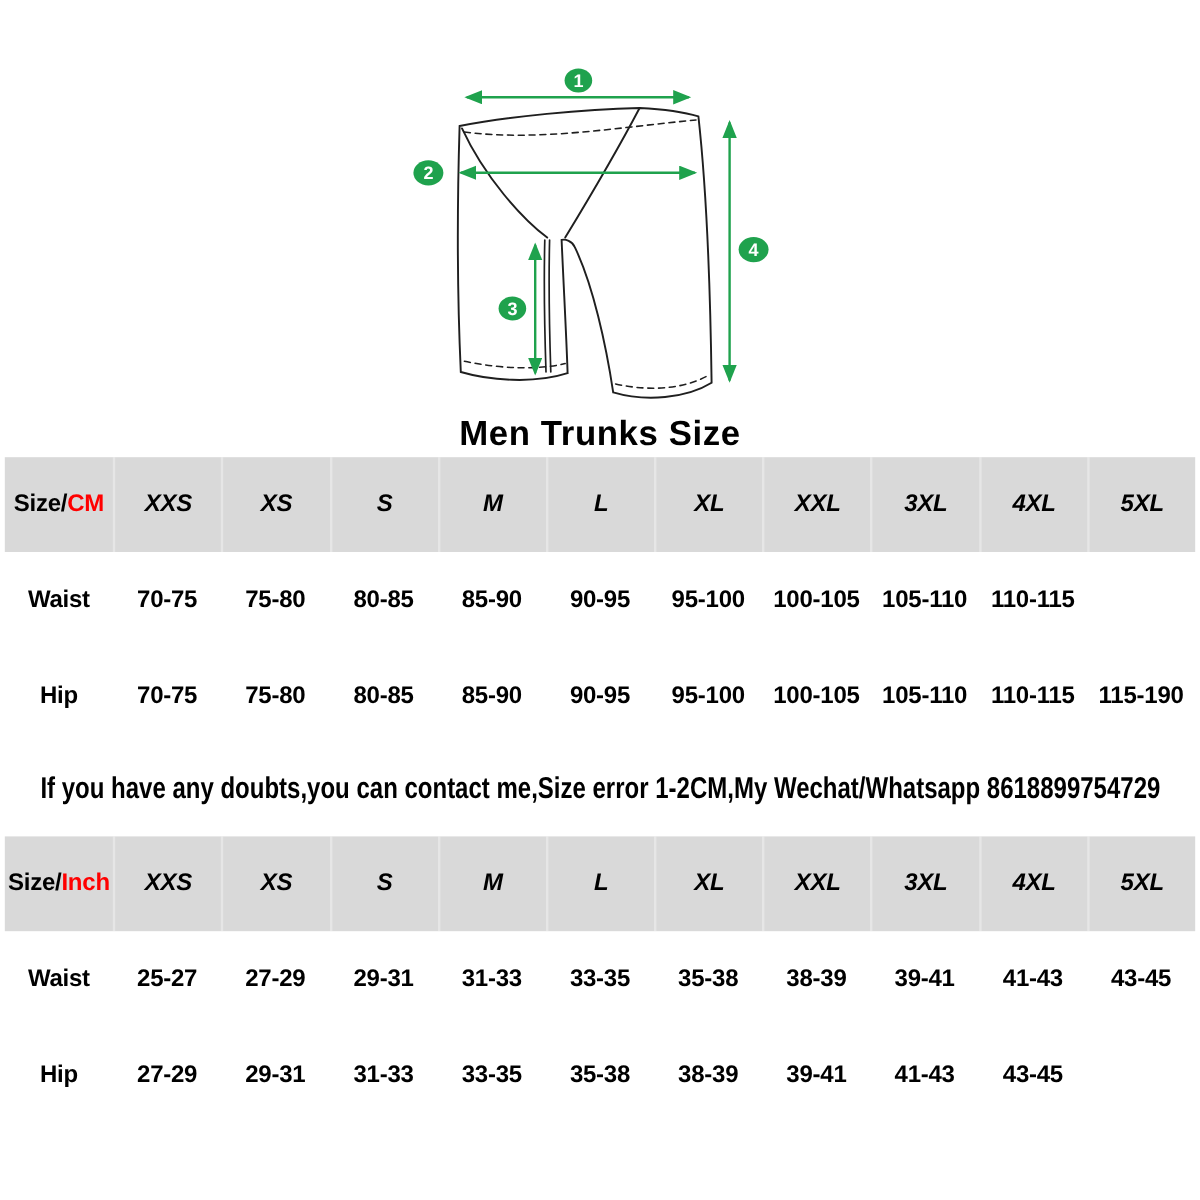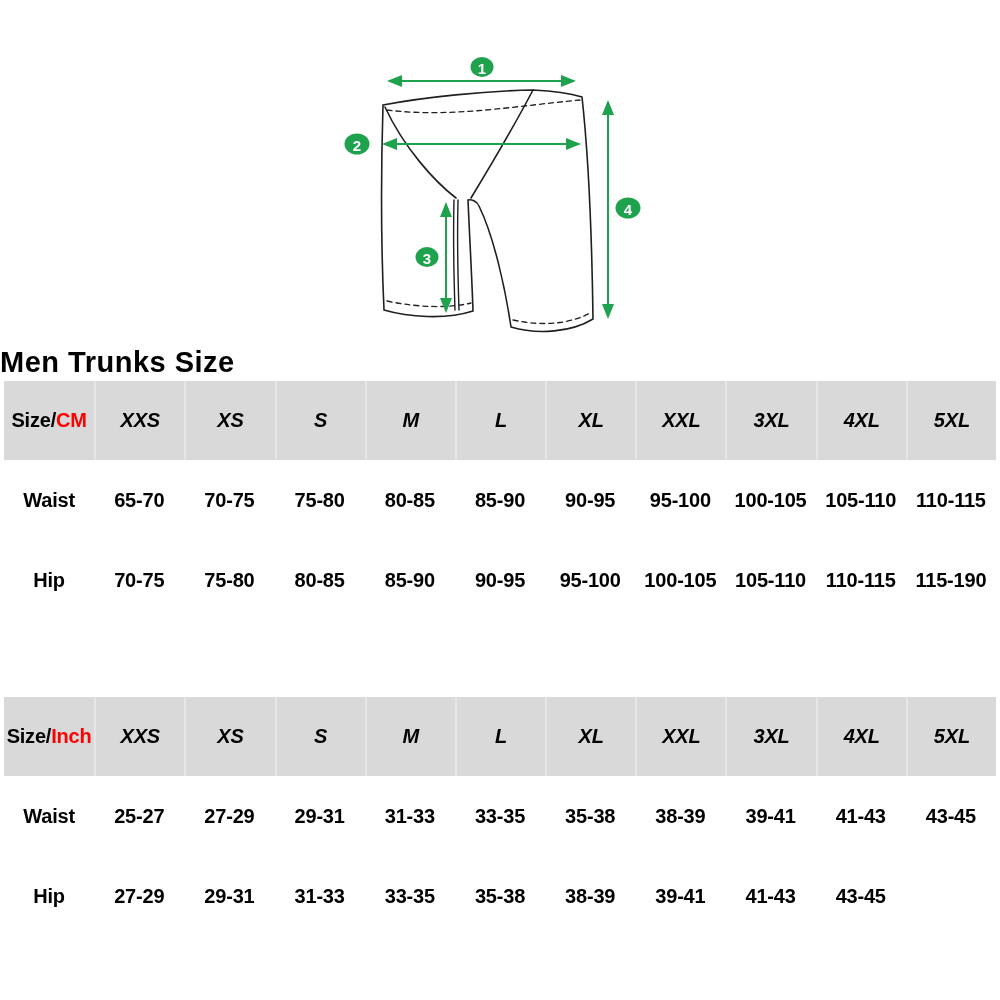--- a/index.html
+++ b/index.html
@@ -9,21 +9,21 @@
     background:#fff;
     font-family:"Liberation Sans", sans-serif;
     font-weight:bold;
     color:#000;
     overflow:hidden;
   }
   svg text{font-family:"Liberation Sans", sans-serif;}
   .diagram{position:absolute;left:330px;top:40px;width:330px;height:305px;}
   .page-title{
     position:absolute;top:346px;left:0;right:0;
-    text-align:left;font-size:29px;letter-spacing:.5px;
+    text-align:center;font-size:29px;letter-spacing:.5px;
   }
   .size-table{position:absolute;left:4px;right:4px;}
   #cm-table{top:381px;}
   #inch-table{top:697px;}
   .row{display:grid;grid-template-columns:repeat(11,1fr);height:80px;}
   .row.header{height:79px;background:var(--header-bg,#d9d9d9);}
   .cell{
     height:100%;display:flex;align-items:center;justify-content:center;
     font-size:20px;letter-spacing:-0.2px;white-space:nowrap;
   }
@@ -98,21 +98,20 @@
         <div class="cell">M</div>
         <div class="cell">L</div>
         <div class="cell">XL</div>
         <div class="cell">XXL</div>
         <div class="cell">3XL</div>
         <div class="cell">4XL</div>
         <div class="cell">5XL</div>
       </div>
       <div class="row data">
         <div class="cell label">Waist</div>
-        <div class="cell">65-70</div>
         <div class="cell">70-75</div>
         <div class="cell">75-80</div>
         <div class="cell">80-85</div>
         <div class="cell">85-90</div>
         <div class="cell">90-95</div>
         <div class="cell">95-100</div>
         <div class="cell">100-105</div>
         <div class="cell">105-110</div>
         <div class="cell">110-115</div>
       </div>
@@ -124,20 +123,23 @@
         <div class="cell">85-90</div>
         <div class="cell">90-95</div>
         <div class="cell">95-100</div>
         <div class="cell">100-105</div>
         <div class="cell">105-110</div>
         <div class="cell">110-115</div>
         <div class="cell">115-190</div>
       </div>
     </section>
 
+  <div class="note-wrap">
+    <span class="note-text">If you have any doubts,you can contact me,Size error 1-2CM,My Wechat/Whatsapp 8618899754729</span>
+  </div>
 
   <section class="size-table" id="inch-table">
       <div class="row header">
         <div class="cell label">
           <span>Size/</span>
           <span class="unit-red">Inch</span>
         </div>
         <div class="cell">XXS</div>
         <div class="cell">XS</div>
         <div class="cell">S</div>

